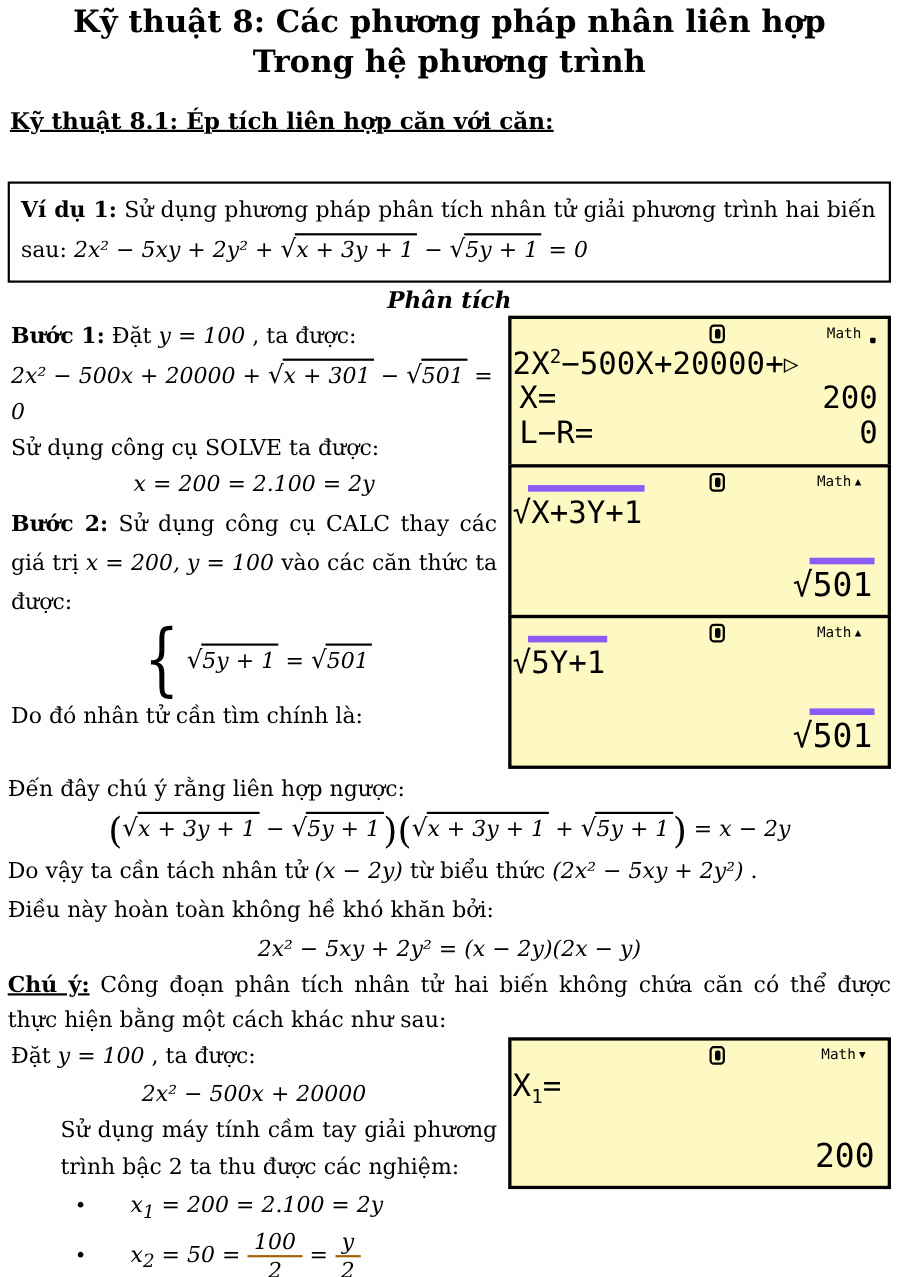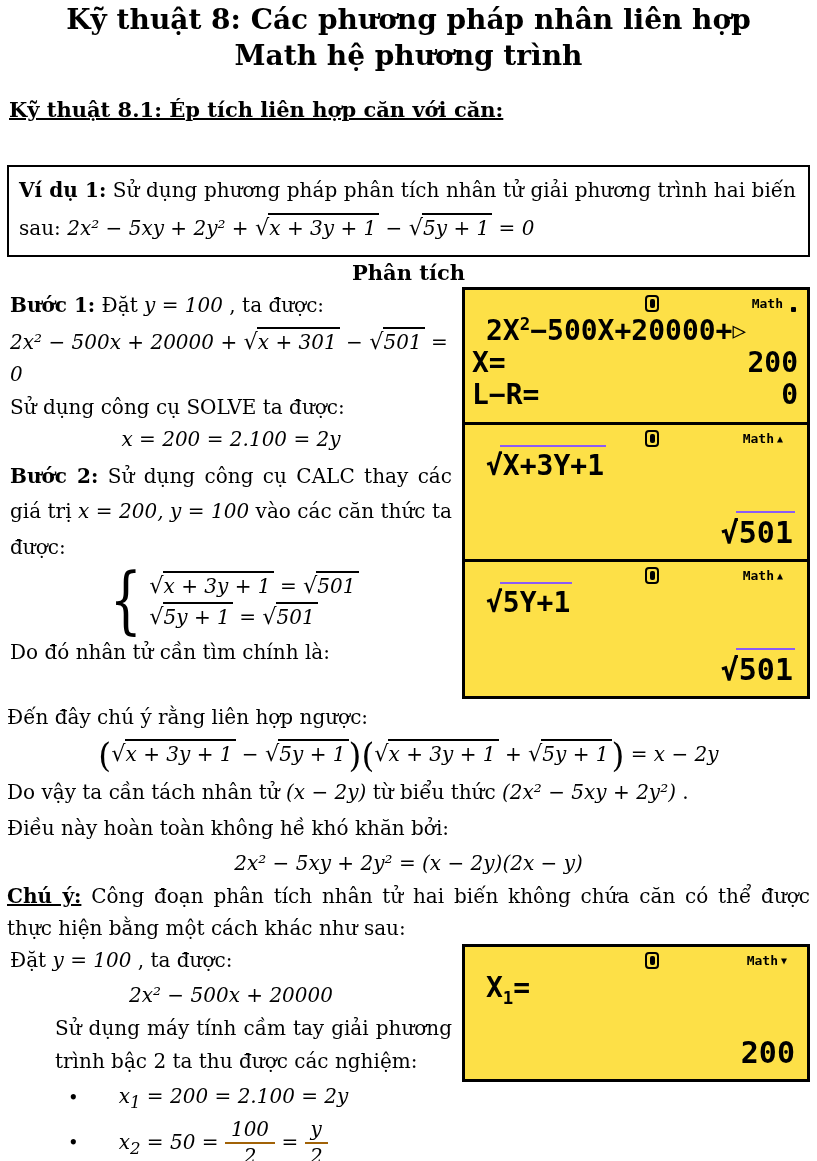--- a/index.html
+++ b/index.html
@@ -7,21 +7,21 @@
   body { width:817px; height:1161px; overflow:hidden;
          font-family:"DejaVu Serif","Liberation Serif",serif; font-size:20px; }
   .page { width:817px; height:1161px; padding:2px 7px 0 7px; }
 
   .title { text-align:center; font-weight:bold; font-size:28px; line-height:1.3; }
   .sec-head { font-weight:bold; font-size:21px; text-decoration:underline;
               text-decoration-thickness:2px; margin:22px 0 3px 2px; }
 
   .example-box { border:2px solid #000; padding:6px 12px 8px 10px;
                  text-align:justify; font-size:20px; line-height:1.75;margin-top:43px; }
-  .analysis { font-weight:bold; text-align:center; font-size:21px; margin:3px 0 2px; }
+  .analysis { font-weight:bold; text-align:center; font-size:21px; margin:3px 0 2px;font-style:italic; }
 
   .cols { display:flex; align-items:flex-start; }
   .col-left { flex:1; padding:2px 10px 0 3px; }
   .col-right { width:348px; flex:none; }
   .cols2 { display:flex; align-items:flex-start; }
   .cols2 .col-left { padding-top:0; }
 
   b.lbl { font-weight:bold; }
   .math { font-style:italic; }
   .center { text-align:center; }
@@ -42,51 +42,51 @@
   .sys-lines > div { margin:5px 0; }
 
   .frac { display:inline-block; vertical-align:middle; text-align:center; line-height:1.15; }
   .frac .num { display:block; border-bottom:2px solid #a16207; padding:0 6px 1px; }
   .frac .den { display:block; padding-top:1px; }
 
   .bullet { display:flex; align-items:center; padding-left:58px; margin:6px 0; }
   .bdot { font-size:18px; margin-right:40px; }
 
   
-  .calc { background:#fde047; border:3px solid #000; position:relative;
-          font-family:"DejaVu Sans Mono","Liberation Mono",monospace; font-weight:bold; }
+  .calc { background:#fef9c3; border:3px solid #000; position:relative;
+          font-family:"DejaVu Sans Mono","Liberation Mono",monospace; font-weight:normal; }
   .calc + .calc { margin-top:-3px; }
   .c138 { height:138px; }
   .c140 { height:140px; }
   .status { display:flex; align-items:center; height:22px; padding:5px 10px 0 8px; font-size:13px; }
   .ind { width:14px; height:17px; border:2px solid #000; border-radius:4px;
          display:flex; align-items:center; justify-content:center; margin-left:172px; flex:none; }
   .ind-core { width:5px; height:9px; background:#000; border-radius:2px; }
   .mode-wrap { margin-left:auto; display:flex; align-items:center; gap:3px; margin-right:14px; }
   .mode-arrow { font-size:10px; }
   .blink-dot { position:absolute; right:11px; top:17px; width:5px; height:5px; background:#000; border-radius:1px; }
-  .lcd-expr { font-size:28px; line-height:1.12; padding:3px 4px 0 21px; white-space:nowrap; letter-spacing:0; }
+  .lcd-expr { font-size:28px; line-height:1.12; padding:3px 4px 0 1px; white-space:nowrap; letter-spacing:0; }
   .lcd-expr sup { font-size:62%; }
   .lcd-expr sub { font-size:62%; }
   .lcd-row { display:flex; justify-content:space-between; font-size:28px; line-height:1.14; padding:0 9px 0 7px; }
   .lcd-res { position:absolute; right:12px; bottom:9px; font-size:30px; white-space:nowrap; }
   .calc .rsign { font-size:100%; letter-spacing:-3px; }
-  .calc .rad { border-top:2px solid #8b5cf6; padding:2px 2px 0 3px; }
+  .calc .rad { border-top:6px solid #8b5cf6; padding:2px 2px 0 3px; }
   .cursor { font-size:80%; vertical-align:2px; }
 
   .mt2 { margin-top:2px; } .mt4 { margin-top:4px; }
 </style>
 </head>
 <body>
 
 <div class="page">
 
   <div class="title">
     <div>Kỹ thuật 8: Các phương pháp nhân liên hợp</div>
-    <div>Math hệ phương trình</div>
+    <div>Trong hệ phương trình</div>
   </div>
 
   <div class="sec-head">Kỹ thuật 8.1: Ép tích liên hợp căn với căn:</div>
 
   <div class="example-box">
     <b class="lbl">Ví dụ 1:</b><span> Sử dụng phương pháp phân tích nhân tử giải phương trình hai biến sau: </span><span class="math">2x² − 5xy + 2y² +</span>
     <span class="sqrt math"><span class="rsign">√</span><span class="rad">x + 3y + 1</span></span>
     <span class="math">−</span>
     <span class="sqrt math"><span class="rsign">√</span><span class="rad">5y + 1</span></span>
     <span class="math">= 0</span>
@@ -112,25 +112,20 @@
       <div class="line">Sử dụng công cụ SOLVE ta được:</div>
       <div class="center math line">x = 200 = 2.100 = 2y</div>
 
       <div class="jpara mt4">
         <b class="lbl">Bước 2:</b><span> Sử dụng công cụ CALC thay các giá trị </span><span class="math">x = 200, y = 100</span><span> vào các căn thức ta được:</span>
       </div>
 
       <div class="system">
         <span class="brace">{</span>
         <div class="sys-lines math">
-          <div>
-            <span class="sqrt"><span class="rsign">√</span><span class="rad">x + 3y + 1</span></span>
-            <span>=</span>
-            <span class="sqrt"><span class="rsign">√</span><span class="rad">501</span></span>
-          </div>
           <div>
             <span class="sqrt"><span class="rsign">√</span><span class="rad">5y + 1</span></span>
             <span>=</span>
             <span class="sqrt"><span class="rsign">√</span><span class="rad">501</span></span>
           </div>
         </div>
       </div>
 
       <div class="line">Do đó nhân tử cần tìm chính là:</div>
 

